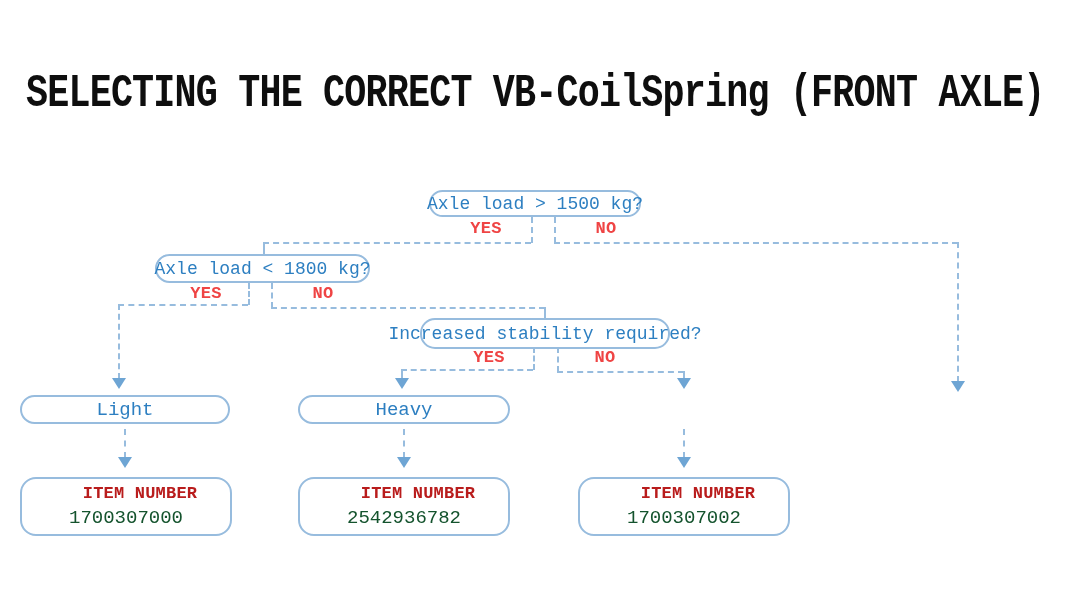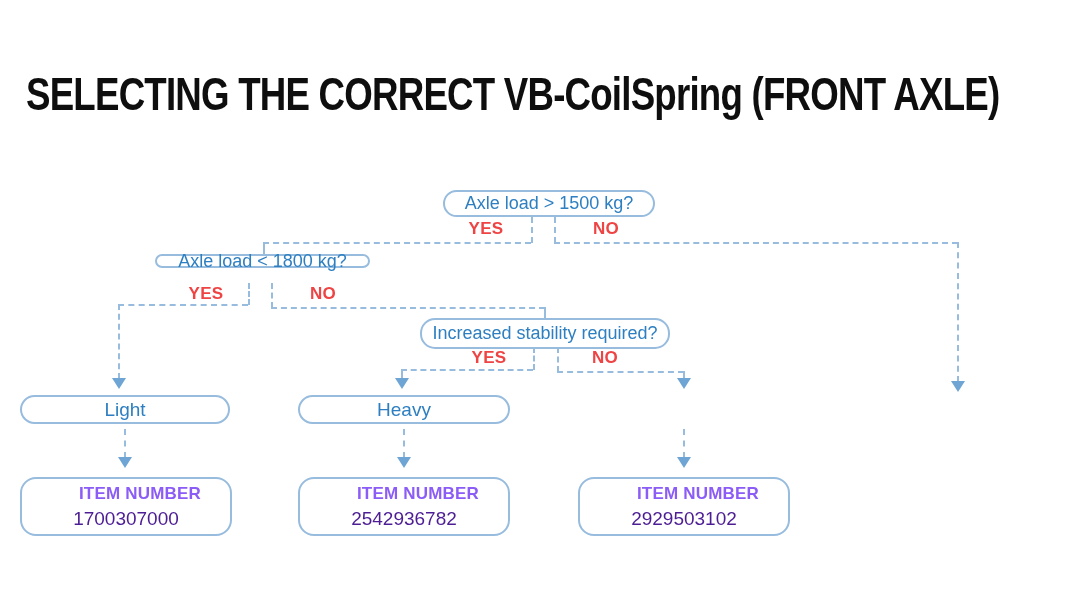--- a/index.html
+++ b/index.html
@@ -7,20 +7,21 @@
     padding: 0;
     background: #ffffff;
     font-family: "Liberation Sans", sans-serif;
   }
   .stage {
     position: relative;
     width: 1080px;
     height: 608px;
     background: #ffffff;
     overflow: hidden;
+    font-family: Liberation Mono, monospace;
   }
   .title {
     position: absolute;
     left: 26px;
     top: 70px;
     margin: 0;
     font-size: 47px;
     line-height: 1.0;
     font-weight: bold;
     color: #0e0e0e;
@@ -57,27 +58,27 @@
     border-radius: 16px;
     display: flex;
     flex-direction: column;
     align-items: center;
     justify-content: center;
     gap: 4px;
   }
   .ibox .item-heading {
     font-size: 17px;
     font-weight: bold;
-    color: #8b5cf6;
+    color: #b91c1c;
     letter-spacing: 0.2px;
     margin-left: 28px;
   }
   .ibox .item-number {
     font-size: 19px;
-    color: #4c1d95;
+    color: #14532d;
   }
   .yn {
     position: absolute;
     width: 60px;
     text-align: center;
     font-size: 17px;
     font-weight: bold;
     color: #ef4444;
     letter-spacing: 0.3px;
   }
@@ -100,35 +101,35 @@
     border-top: 11px solid #6ea5d4;
   }
 </style>
 </head>
 <body>
 
 <div class="stage">
 
   <h1 class="title">SELECTING THE CORRECT VB-CoilSpring (FRONT AXLE)</h1>
 
-  <div class="qbox" style="left:443px; top:190px; width:212px; height:27px;">
+  <div class="qbox" style="left:429px; top:190px; width:212px; height:27px;">
     <span>Axle load &gt; 1500 kg?</span>
   </div>
   <div class="yn" style="left:456px; top:219px;">YES</div>
   <div class="yn" style="left:576px; top:219px;">NO</div>
 
   <div class="vline" style="left:531px; top:217px; height:26px;"></div>
   <div class="vline" style="left:554px; top:217px; height:26px;"></div>
   <div class="hline" style="left:263px; top:242px; width:268px;"></div>
   <div class="vline" style="left:263px; top:242px; height:12px;"></div>
   <div class="hline" style="left:554px; top:242px; width:404px;"></div>
   <div class="vline" style="left:957px; top:242px; height:140px;"></div>
   <div class="arrow" style="left:951px; top:381px;"></div>
 
-  <div class="qbox" style="left:155px; top:254px; width:215px; height:14px;">
+  <div class="qbox" style="left:155px; top:254px; width:215px; height:29px;">
     <span>Axle load &lt; 1800 kg?</span>
   </div>
   <div class="yn" style="left:176px; top:284px;">YES</div>
   <div class="yn" style="left:293px; top:284px;">NO</div>
 
   <div class="vline" style="left:248px; top:283px; height:22px;"></div>
   <div class="vline" style="left:271px; top:283px; height:25px;"></div>
   <div class="hline" style="left:118px; top:304px; width:130px;"></div>
   <div class="vline" style="left:118px; top:304px; height:75px;"></div>
   <div class="arrow" style="left:112px; top:378px;"></div>
@@ -167,16 +168,16 @@
   <div class="ibox" style="left:20px; top:477px; width:212px; height:59px;">
     <div class="item-heading">ITEM NUMBER</div>
     <div class="item-number">1700307000</div>
   </div>
   <div class="ibox" style="left:298px; top:477px; width:212px; height:59px;">
     <div class="item-heading">ITEM NUMBER</div>
     <div class="item-number">2542936782</div>
   </div>
   <div class="ibox" style="left:578px; top:477px; width:212px; height:59px;">
     <div class="item-heading">ITEM NUMBER</div>
-    <div class="item-number">2929503102</div>
+    <div class="item-number">1700307002</div>
   </div>
 
 </div>
 
 </body></html>

